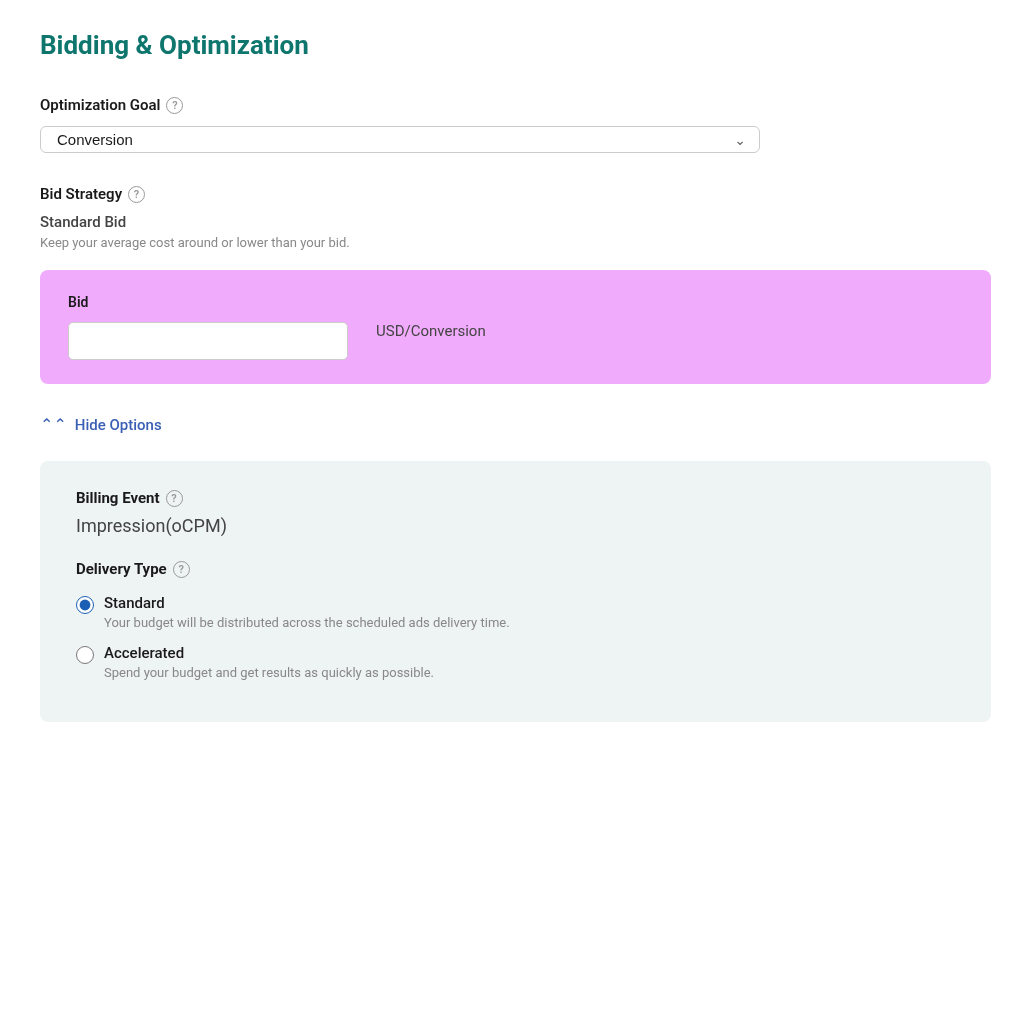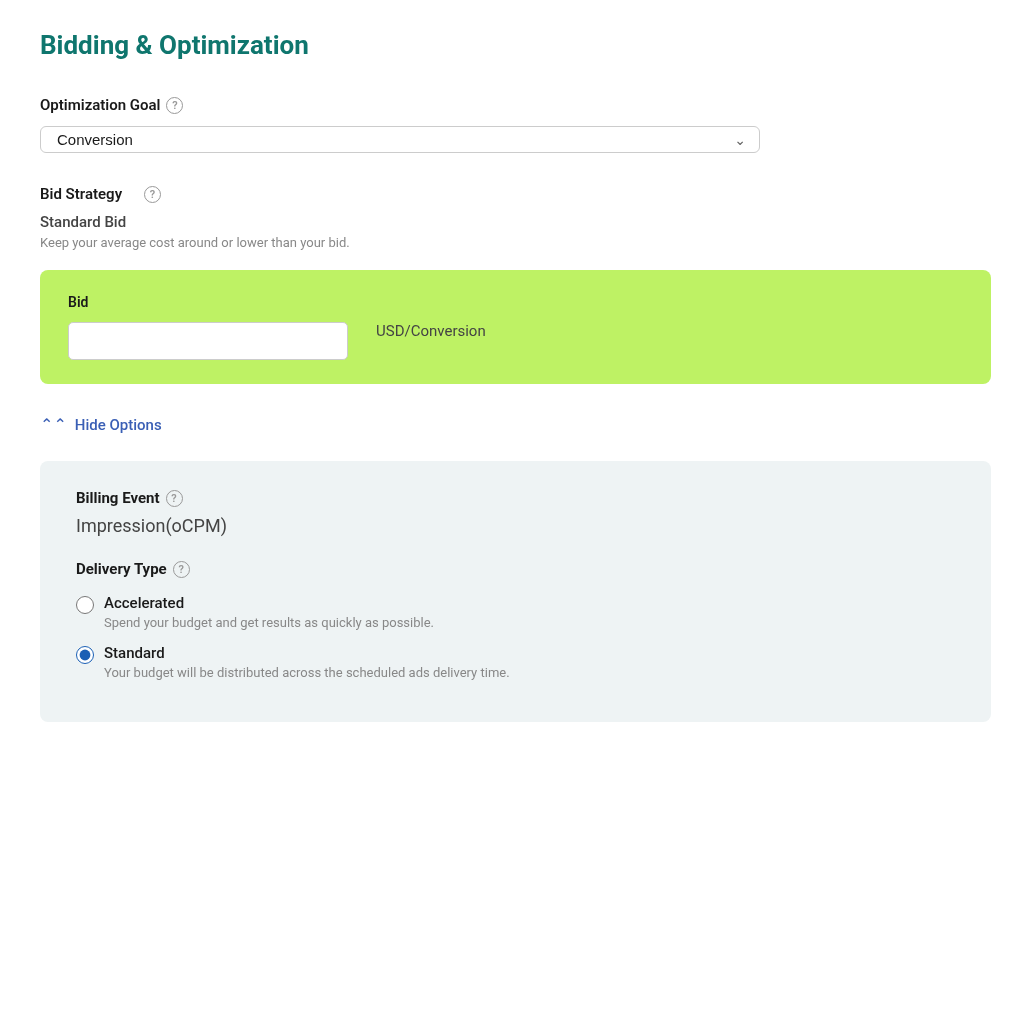--- a/index.html
+++ b/index.html
@@ -80,39 +80,39 @@
     .bid-strategy-section {
       margin-bottom: 24px;
     }
 
     .bid-strategy-title {
       font-size: 15px;
       font-weight: 600;
       color: #1a1a1a;
       display: flex;
       align-items: center;
-      gap: 22px;
+      gap: 6px;
       margin-bottom: 10px;
     }
 
     .standard-bid-title {
       font-size: 15px;
       font-weight: 500;
       color: #444;
       margin-bottom: 4px;
     }
 
     .standard-bid-desc {
       font-size: 13px;
       color: #888;
       margin-bottom: 20px;
     }
 
     .bid-box {
-      background: #bef264;
+      background: #f0abfc;
       border-radius: 8px;
       padding: 24px 28px;
       width: 100%;
       margin-bottom: 32px;
     }
 
     .bid-box-label {
       font-size: 14px;
       font-weight: 600;
       color: #1a1a1a;
@@ -274,28 +274,28 @@
     <span class="help-icon">?</span>
   </div>
   <div class="billing-event-value">Impression(oCPM)</div>
 
   <div class="delivery-type-label">
     <span>Delivery Type</span>
     <span class="help-icon">?</span>
   </div>
 
   <div class="radio-option">
+    <input class="radio-input" type="radio" name="delivery_type" checked="" style="">
+    <div class="radio-content">
+      <div class="radio-label">Standard</div>
+      <div class="radio-desc">Your budget will be distributed across the scheduled ads delivery time.</div>
+    </div>
+  </div>
+
+  <div class="radio-option">
     <input class="radio-input" type="radio" name="delivery_type" style="">
     <div class="radio-content">
       <div class="radio-label">Accelerated</div>
       <div class="radio-desc">Spend your budget and get results as quickly as possible.</div>
     </div>
   </div>
 
-  <div class="radio-option">
-    <input class="radio-input" type="radio" name="delivery_type" checked="" style="">
-    <div class="radio-content">
-      <div class="radio-label">Standard</div>
-      <div class="radio-desc">Your budget will be distributed across the scheduled ads delivery time.</div>
-    </div>
-  </div>
-
 </div>
 
 </body></html>

